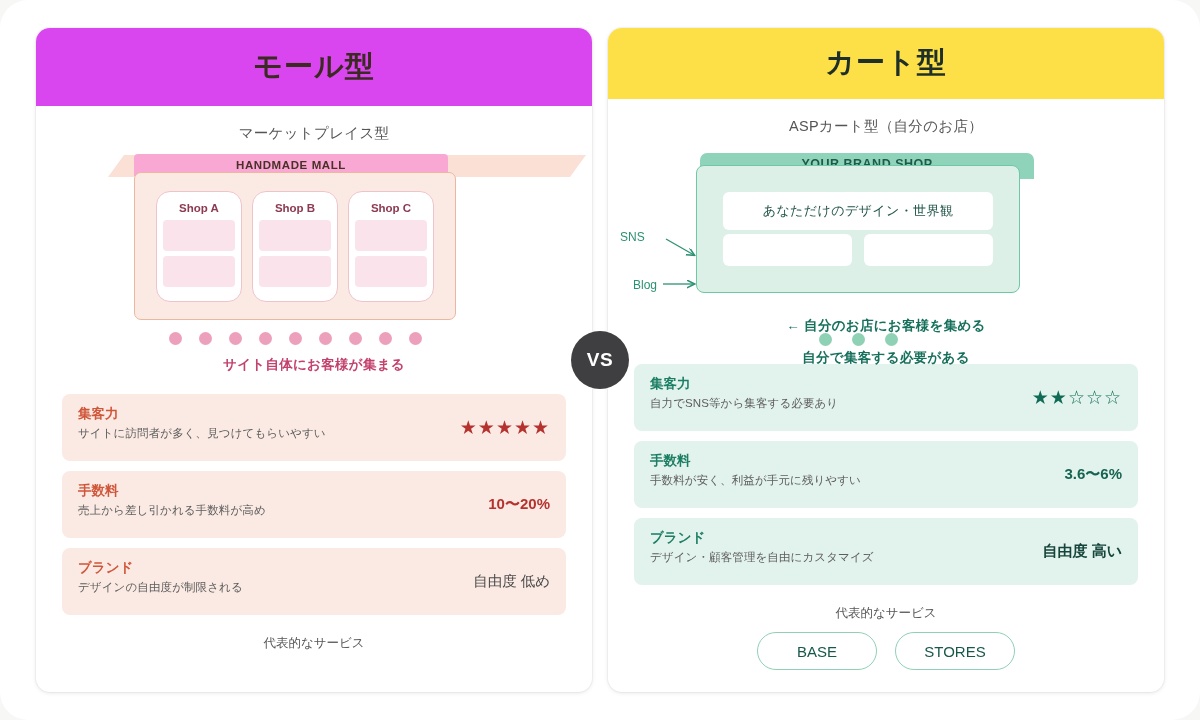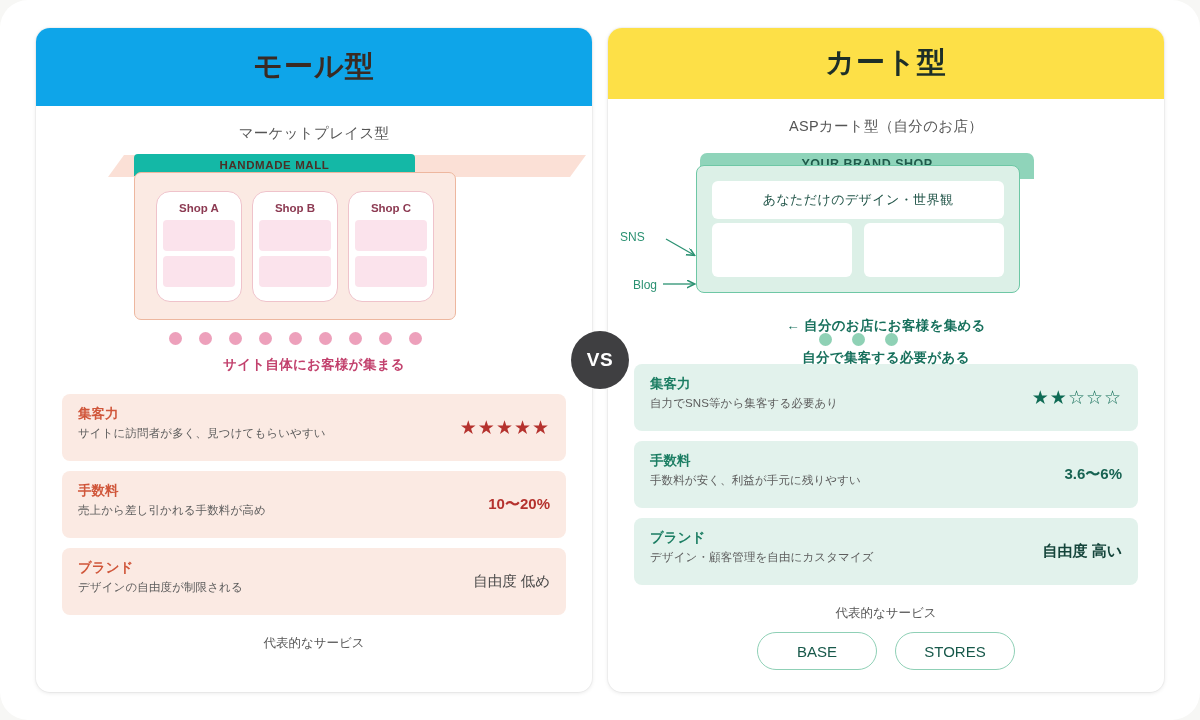--- a/index.html
+++ b/index.html
@@ -31,42 +31,42 @@
     position:relative;
     display:flex;flex-direction:column;
   }
 
   
   .panel-head{
     height:78px;
     display:flex;align-items:center;justify-content:center;
     font-size:29px;font-weight:bold;letter-spacing:1px;
   }
-  .mall .panel-head{background:#0ea5e9;color:#3a2a22;}
+  .mall .panel-head{background:#d946ef;color:#3a2a22;}
   .cart .panel-head{background:#fde047;color:#1d2f28;}
 
   .subtitle{
     text-align:center;
     font-size:14.5px;
     color:#555;
     margin-top:18px;
     letter-spacing:.3px;
   }
 
   
   .illus{position:relative;height:238px;margin-top:7px;}
 
   .ribbon-back{
     position:absolute;left:72px;top:5px;width:478px;height:22px;
     background:#fbe0d6;
     clip-path:polygon(16px 0,478px 0,462px 22px,0 22px);
   }
   .ribbon{
-    position:absolute;left:98px;top:4px;width:281px;height:22px;
-    background:#14b8a6;
+    position:absolute;left:98px;top:4px;width:314px;height:22px;
+    background:#f9a8d4;
     border-radius:4px 4px 0 0;
     display:flex;align-items:center;justify-content:center;
     font-size:11.5px;font-weight:600;color:#4a3027;letter-spacing:.6px;
   }
   .mall-box{
     position:absolute;left:98px;top:22px;width:322px;height:148px;
     background:#fbeae3;
     border:1px solid #edb79f;
     border-radius:7px;
     display:flex;align-items:center;justify-content:center;
@@ -108,21 +108,21 @@
     display:flex;align-items:flex-start;justify-content:center;
     padding-top:4px;box-sizing:border-box;
     font-size:12.5px;font-weight:bold;color:#1e5a4a;letter-spacing:.5px;
   }
   .shop-box{
     position:absolute;left:88px;top:22px;width:324px;height:128px;
     background:#dcf0e7;
     border:1.5px solid #6ec7a5;
     border-radius:8px;
     box-sizing:border-box;
-    padding:15px;
+    padding:26px;
     display:flex;flex-direction:column;gap:4px;
   }
   .hero-ph{
     height:38px;background:#ffffff;border-radius:6px;
     display:flex;align-items:center;justify-content:center;
     font-size:13px;color:#225549;letter-spacing:.4px;
   }
   .row-ph{display:flex;gap:12px;flex:1;}
   .row-ph > div{flex:1;background:#ffffff;border-radius:6px;}
 

